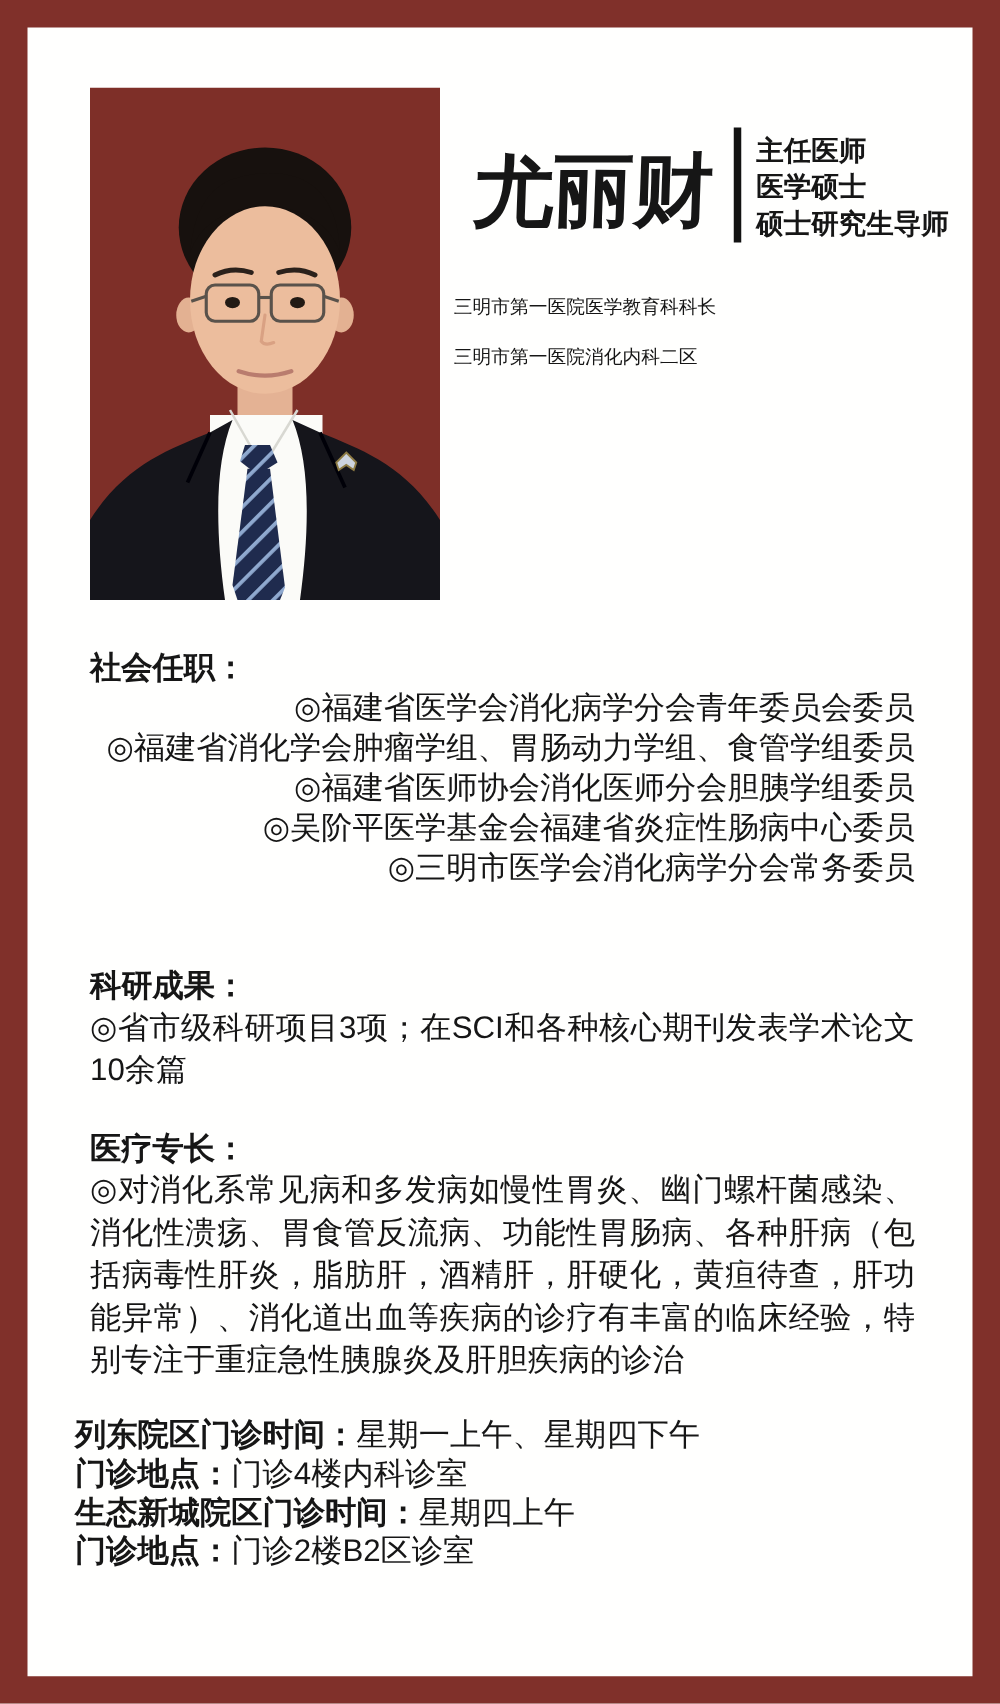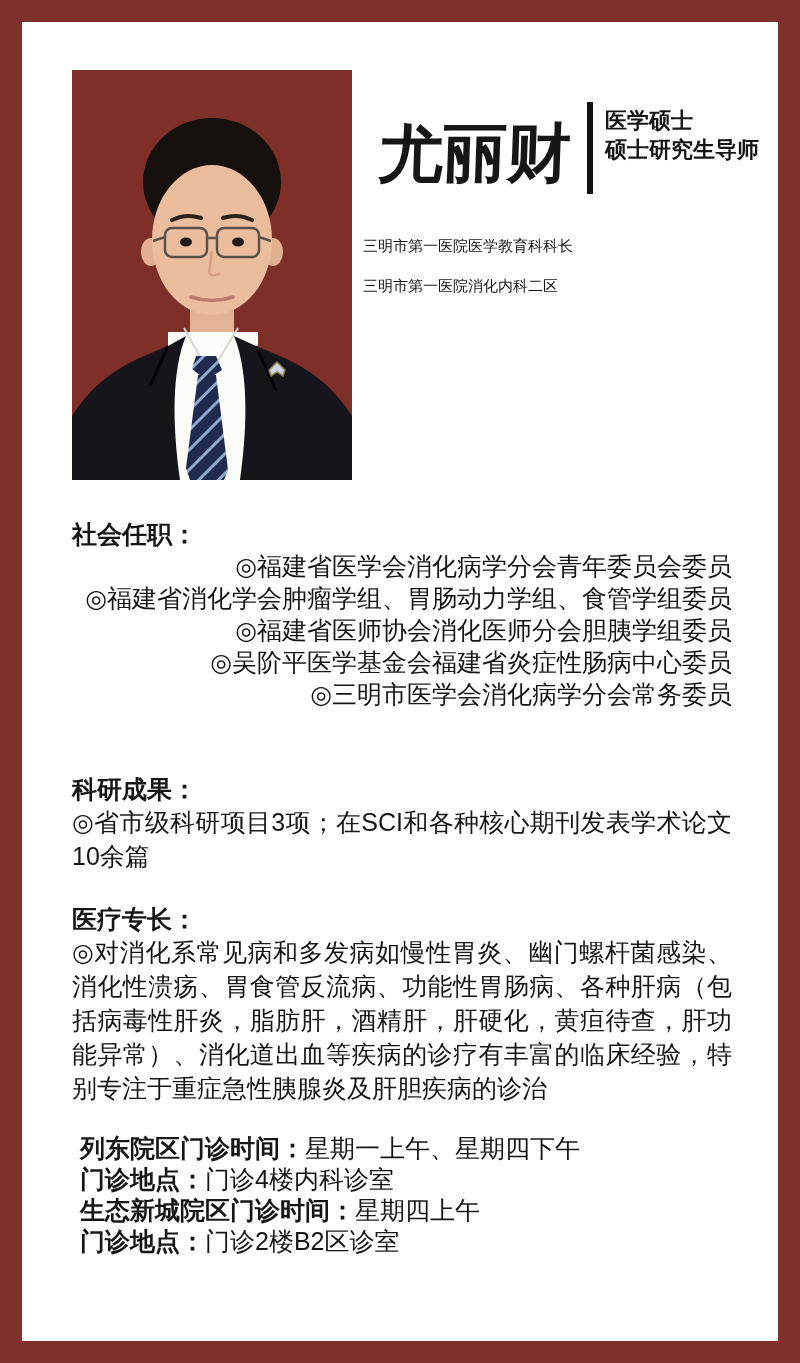--- a/index.html
+++ b/index.html
@@ -26,21 +26,21 @@
   .titles{left:583px;top:84px;font-size:22px;line-height:29px;font-weight:bold;white-space:nowrap;}
   .positions{left:341px;top:204px;font-size:15px;line-height:40px;white-space:nowrap;}
   
   .section{left:50px;width:660px;font-size:25px;line-height:34px;}
   .section h3{margin:0;font-size:25px;line-height:32px;font-weight:bold;}
   .section p{margin:0;text-align:justify;text-justify:inter-ideograph;}
   .sec-social{top:496px;}
   .sec-social .item{line-height:32px;white-space:nowrap;text-align:right;}
   .sec-research{top:751px;}
   .sec-specialty{top:881px;}
-  .clinic{left:58px;top:1111px;width:680px;font-size:25px;line-height:31px;}
+  .clinic{left:38px;top:1111px;width:680px;font-size:25px;line-height:31px;}
   .clinic p{margin:0;white-space:nowrap;}
   .clinic b{font-weight:bold;}
 </style>
 </head>
 <body>
 
 <div class="frame">
 
   <svg class="abs photo" viewBox="0 0 280 410" xmlns="http://www.w3.org/2000/svg" aria-hidden="true">
     <rect x="0" y="0" width="280" height="410" fill="#7e2f28"></rect>
@@ -93,20 +93,21 @@
     <path d="M280,410 L280,346 C252,302 218,290 184,276 L162,266 C176,300 176,352 168,410 Z" fill="#15151b"></path>
     <path d="M96,276 L78,316" stroke="#000008" stroke-width="3" fill="none"></path>
     <path d="M184,276 L204,320" stroke="#000008" stroke-width="3" fill="none"></path>
 
     <path d="M205,292 L213,300 L211,306 L205,302 L199,306 L197,300 Z" fill="#cdd4df" stroke="#8d7b44" stroke-width="1.5"></path>
   </svg>
 
   <div class="abs name">尤丽财</div>
   <div class="abs vbar"></div>
   <div class="abs titles">
+    <div>主任医师</div>
     <div>医学硕士</div>
     <div>硕士研究生导师</div>
   </div>
   <div class="abs positions">
     <div>三明市第一医院医学教育科科长</div>
     <div>三明市第一医院消化内科二区</div>
   </div>
 
   <div class="abs section sec-social">
     <h3>社会任职：</h3>

